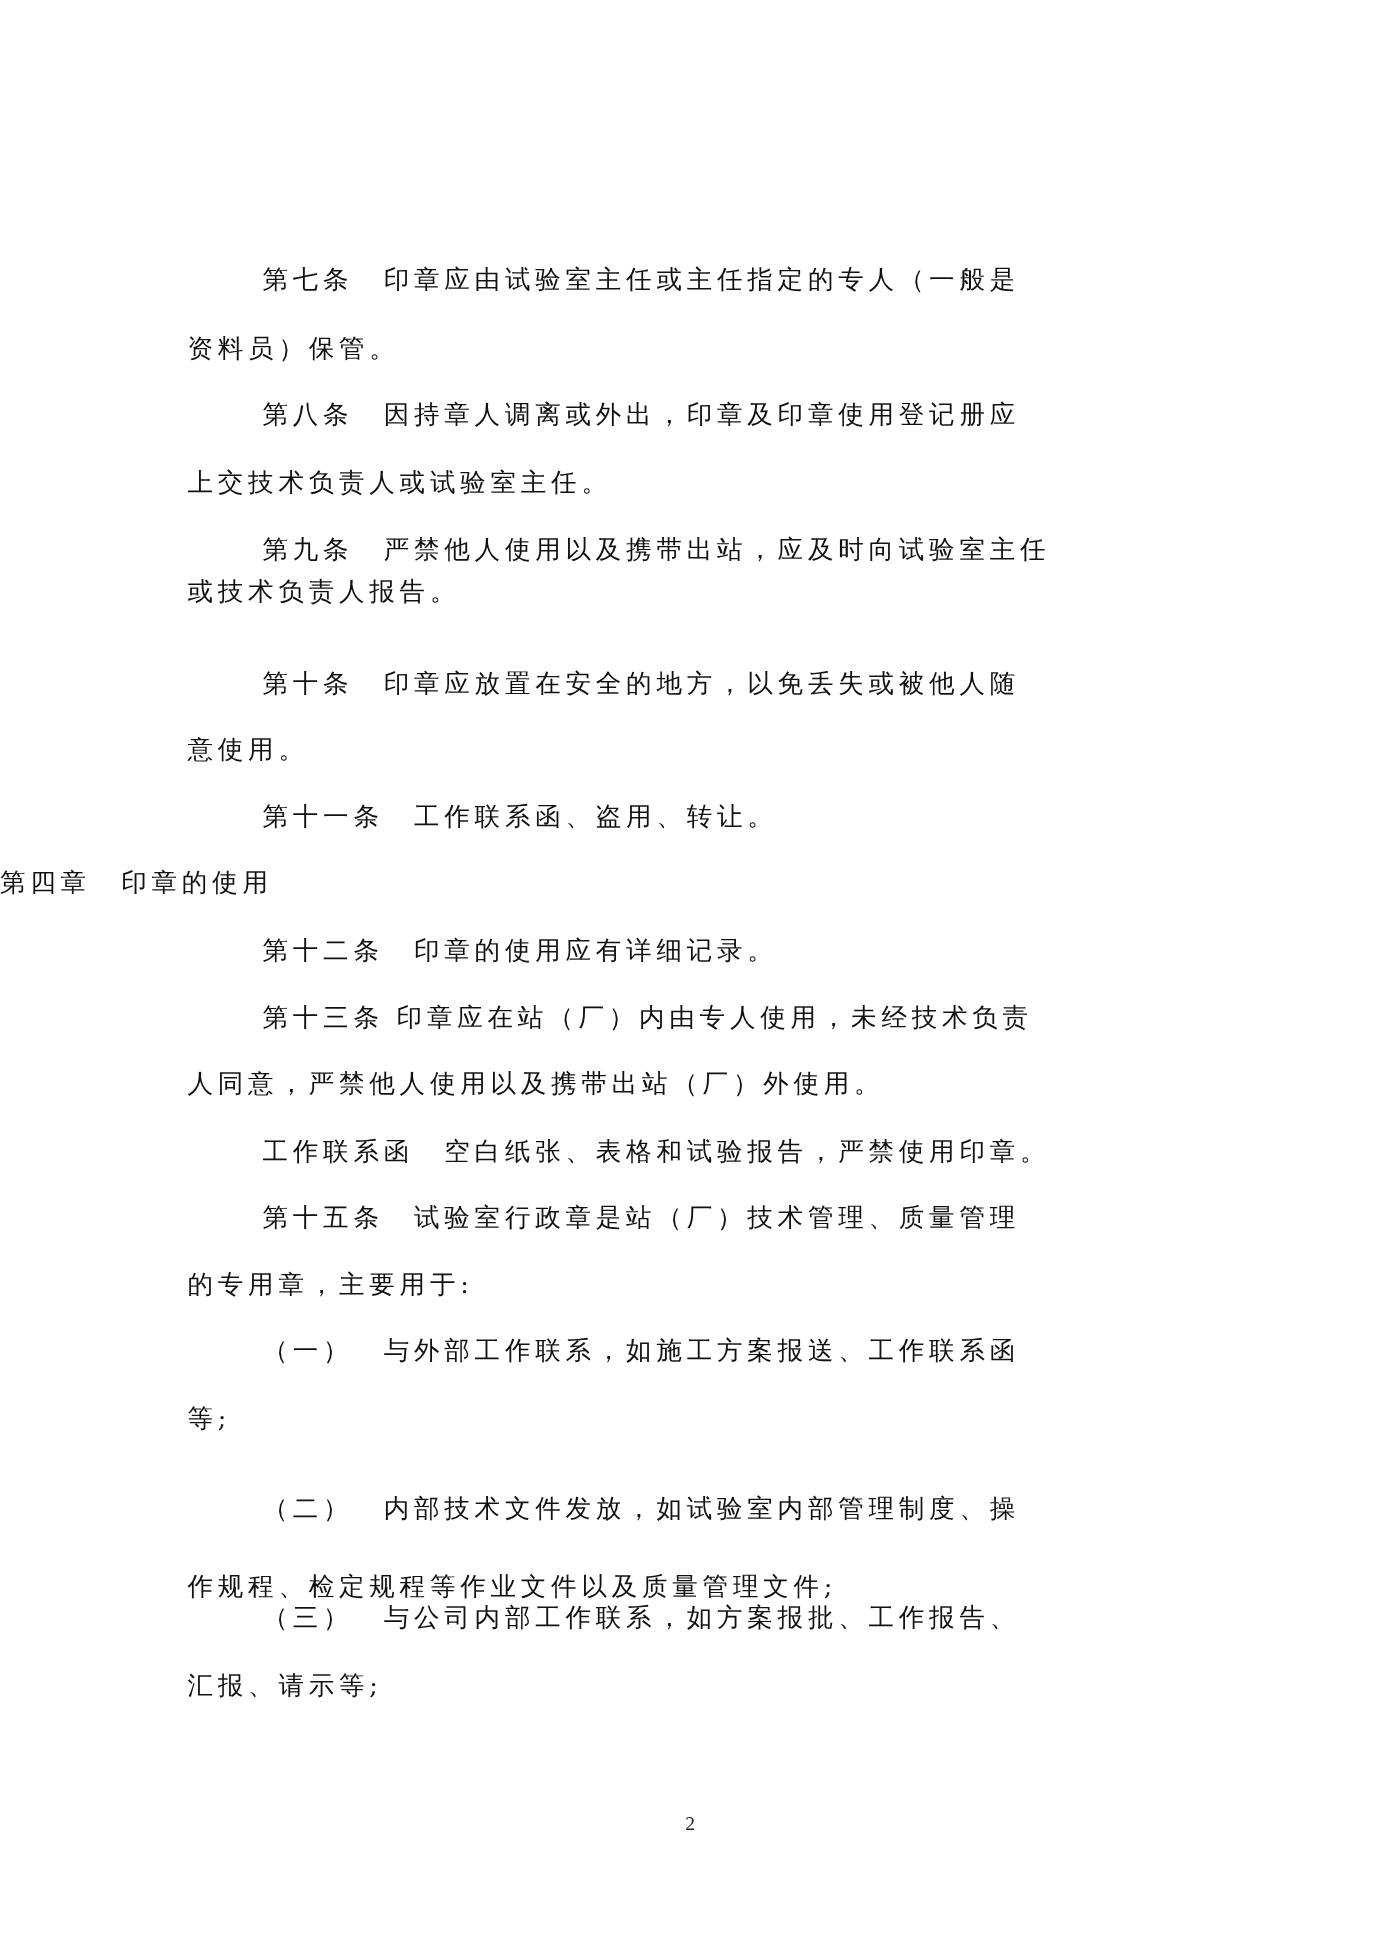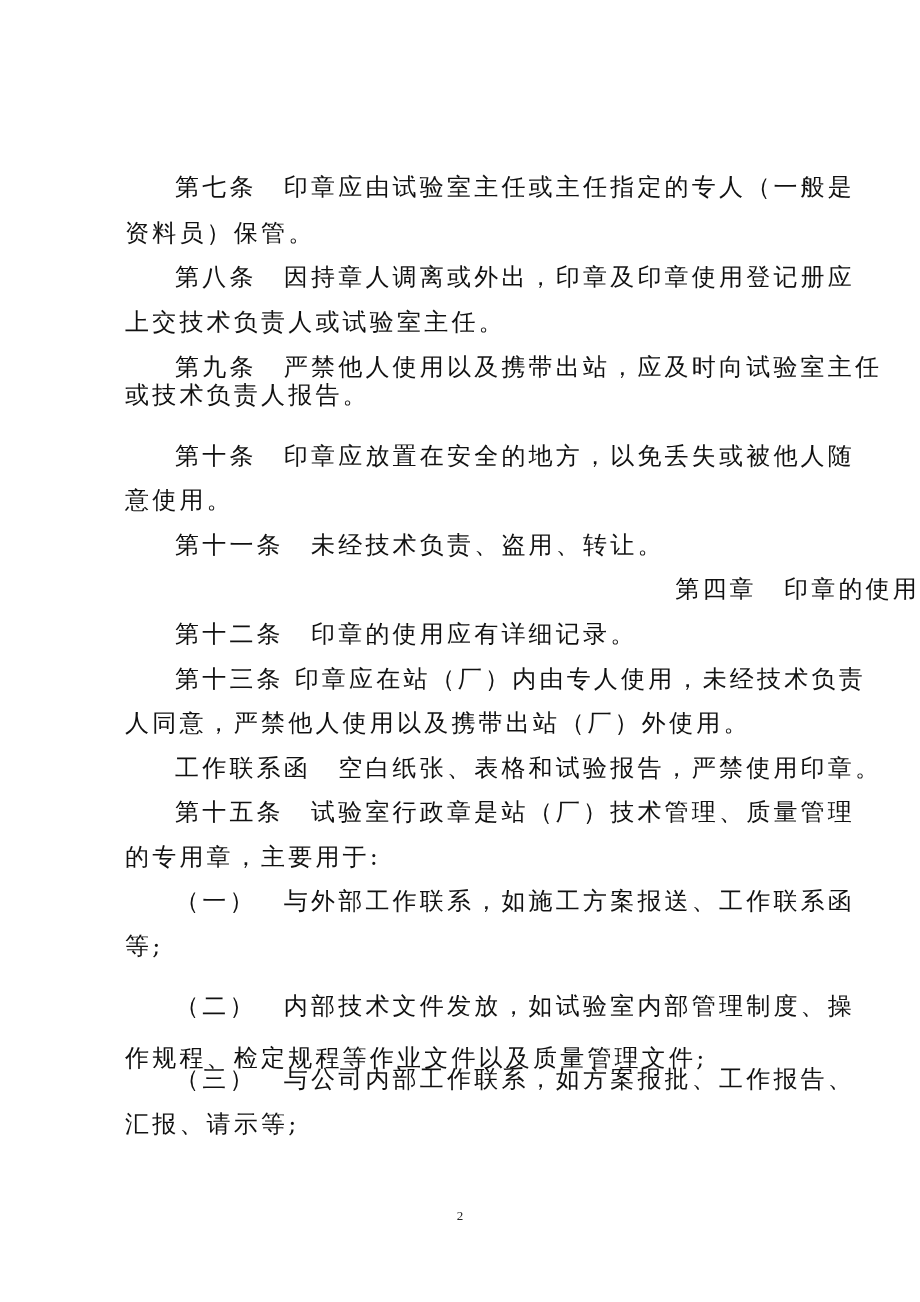--- a/index.html
+++ b/index.html
@@ -1,22 +1,22 @@
 <!DOCTYPE html>
 <html><head>
 <meta charset="utf-8">
 <style>
   html, body { margin: 0; padding: 0; background: #ffffff; }
   body { width: 920px; height: 1302px; position: relative; overflow: hidden;
          font-family: "DejaVu Serif", "Liberation Serif", serif; color: #111; }
   .page { position: absolute; left: 0; top: 0; width: 920px; height: 1302px; }
-  .line { position: absolute; font-size: 24px; line-height: 30px; white-space: nowrap; letter-spacing: 3.2px; }
+  .line { position: absolute; font-size: 17px; line-height: 30px; white-space: nowrap; letter-spacing: 3.2px; }
   .indent { left: 175px; }
   .cont { left: 125px; text-align: right; }
-  .center { left: 0; width: 920px; text-align: right; }
+  .center { left: 0; width: 920px; text-align: left; }
   .watermark { position: absolute; left: 300px; top: 598px; font-family: "DejaVu Sans", "Liberation Sans", sans-serif;
                font-size: 58px; color: #e2e2e2; letter-spacing: 1px; z-index: 0; }
   .content { position: relative; z-index: 1; }
   .page-number { position: absolute; left: 0; width: 920px; top: 1208px; text-align: center; font-size: 13px;
                  font-family: "Liberation Serif", serif; color: #222; }
 </style>
 </head>
 <body>
 
 <div class="page">
@@ -27,21 +27,21 @@
 
     <div class="line indent" style="top:262px">第八条　因持章人调离或外出，印章及印章使用登记册应</div>
     <div class="line cont" style="top:307px">上交技术负责人或试验室主任。</div>
 
     <div class="line indent" style="top:352px">第九条　严禁他人使用以及携带出站，应及时向试验室主任</div>
     <div class="line cont" style="top:380px">或技术负责人报告。</div>
 
     <div class="line indent" style="top:441px">第十条　印章应放置在安全的地方，以免丢失或被他人随</div>
     <div class="line cont" style="top:485px">意使用。</div>
 
-    <div class="line indent" style="top:530px">第十一条　未经技术负责、盗用、转让。</div>
+    <div class="line indent" style="top:530px">第十一条　工作联系函、盗用、转让。</div>
 
     <div class="line center" style="top:574px">第四章　印章的使用</div>
 
     <div class="line indent" style="top:619px">第十二条　印章的使用应有详细记录。</div>
 
     <div class="line indent" style="top:664px">第十三条 印章应在站（厂）内由专人使用，未经技术负责</div>
     <div class="line cont" style="top:708px">人同意，严禁他人使用以及携带出站（厂）外使用。</div>
 
     <div class="line indent" style="top:753px">工作联系函　空白纸张、表格和试验报告，严禁使用印章。</div>
 

